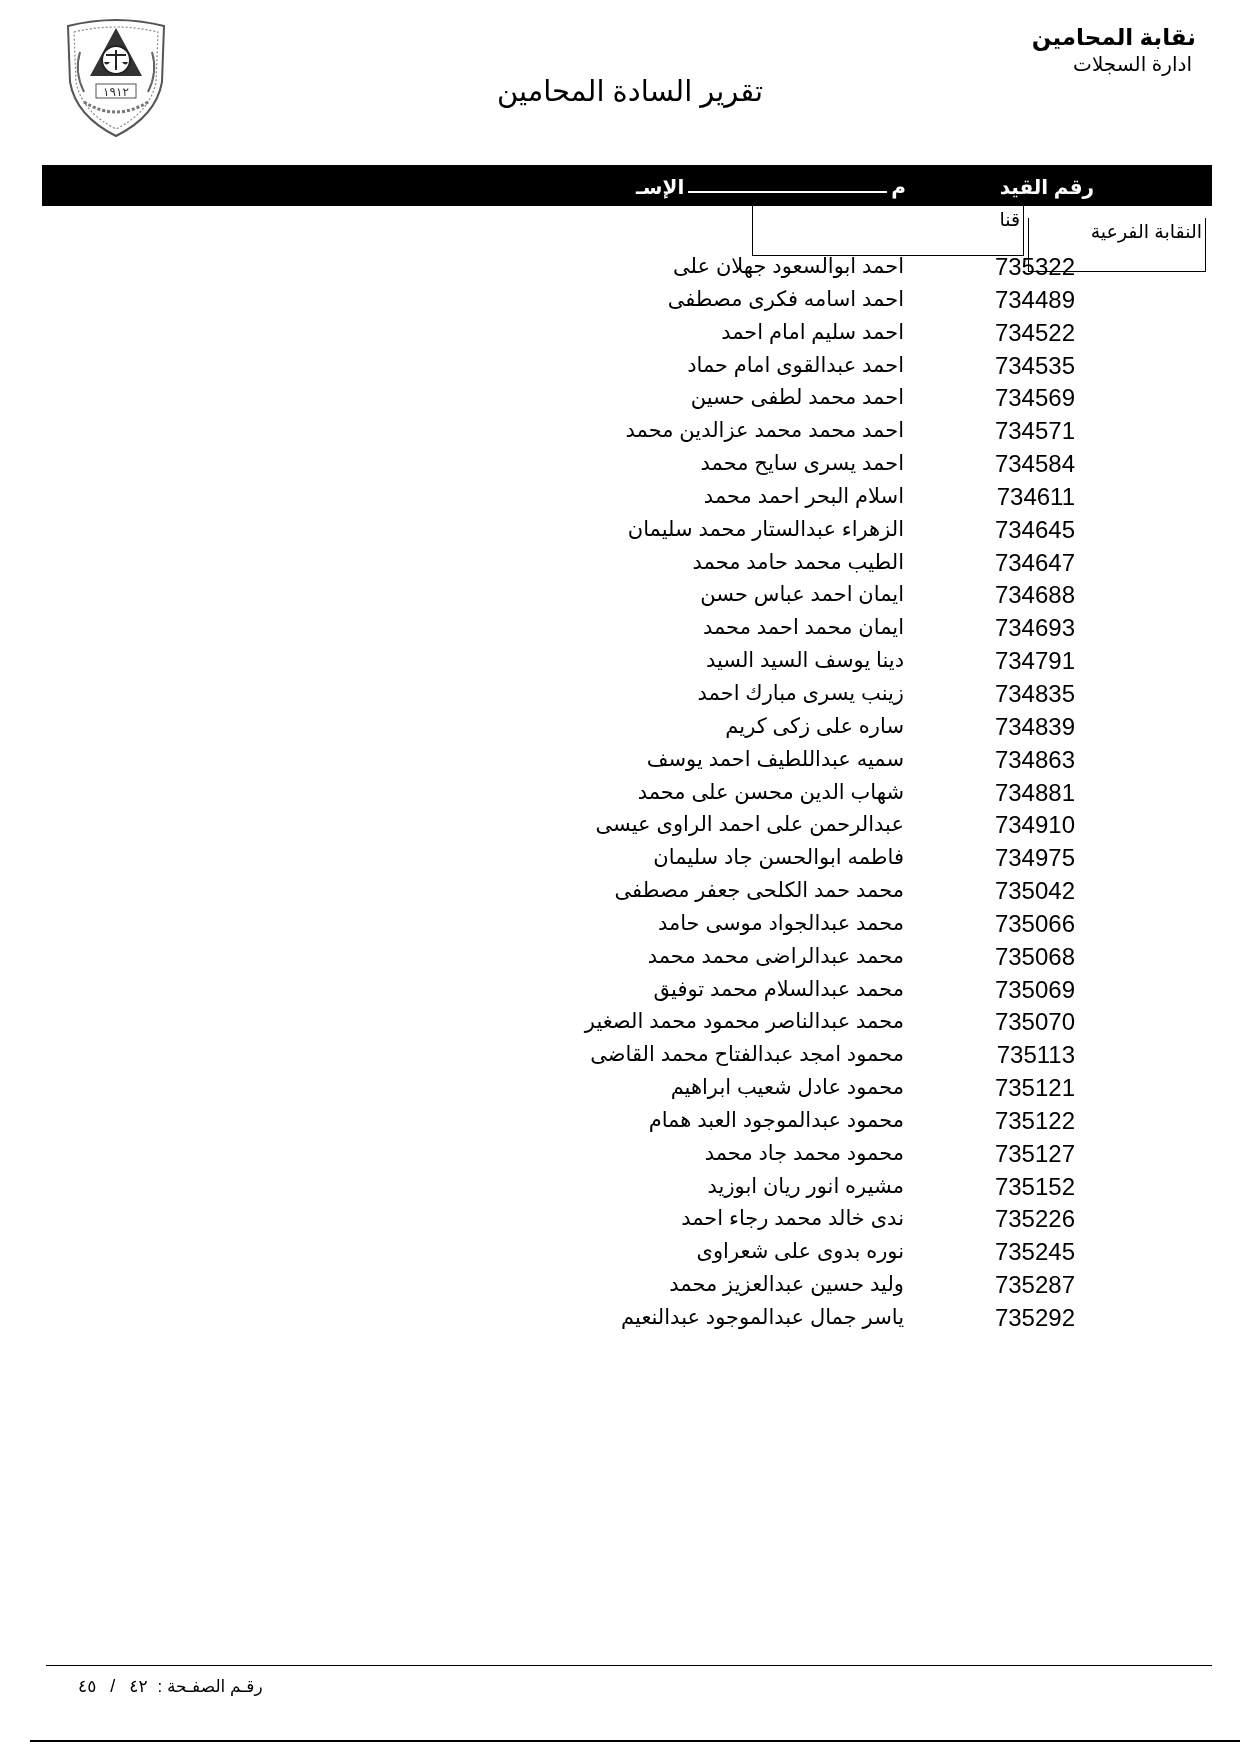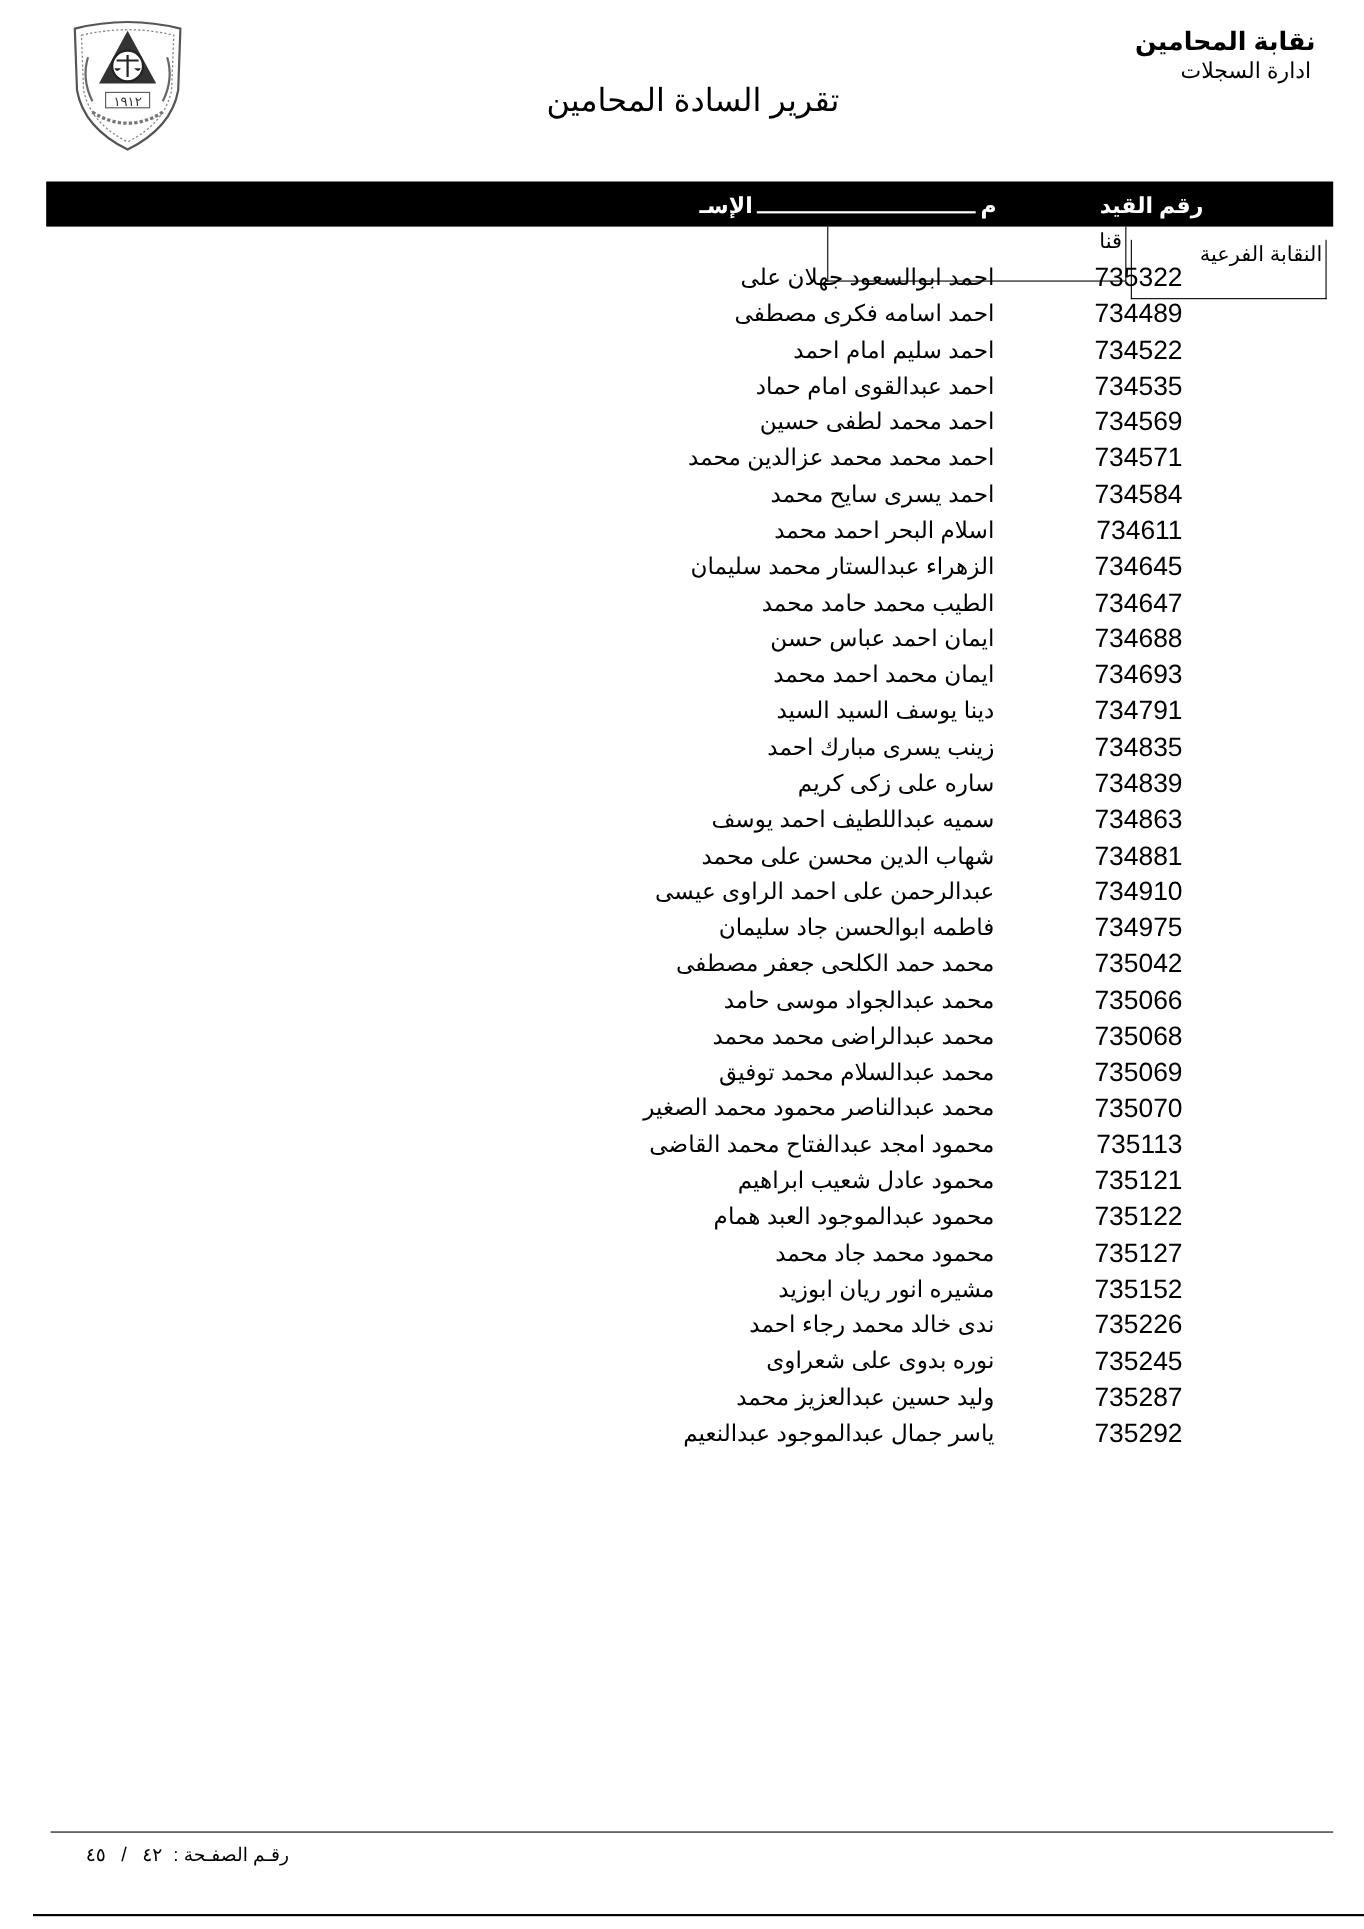--- a/index.html
+++ b/index.html
@@ -75,21 +75,21 @@
       border: 1.5px solid #000; border-top: none;
       box-sizing: border-box;
       direction: rtl; text-align: right;
       font-size: 19px; padding: 2px 3px 0 0;
       white-space: nowrap;
       margin-top: 12px;
     }
 
     
     .rows {
-      left: 0; top: 237px; width: 1240px;
+      left: 0; top: 251px; width: 1240px;
     }
     .row {
       position: relative;
       height: 32.85px;
     }
     .row .num {
       position: absolute;
       right: 165px; top: 2px;
       font-size: 24px;
       font-family: "Liberation Sans", sans-serif;

